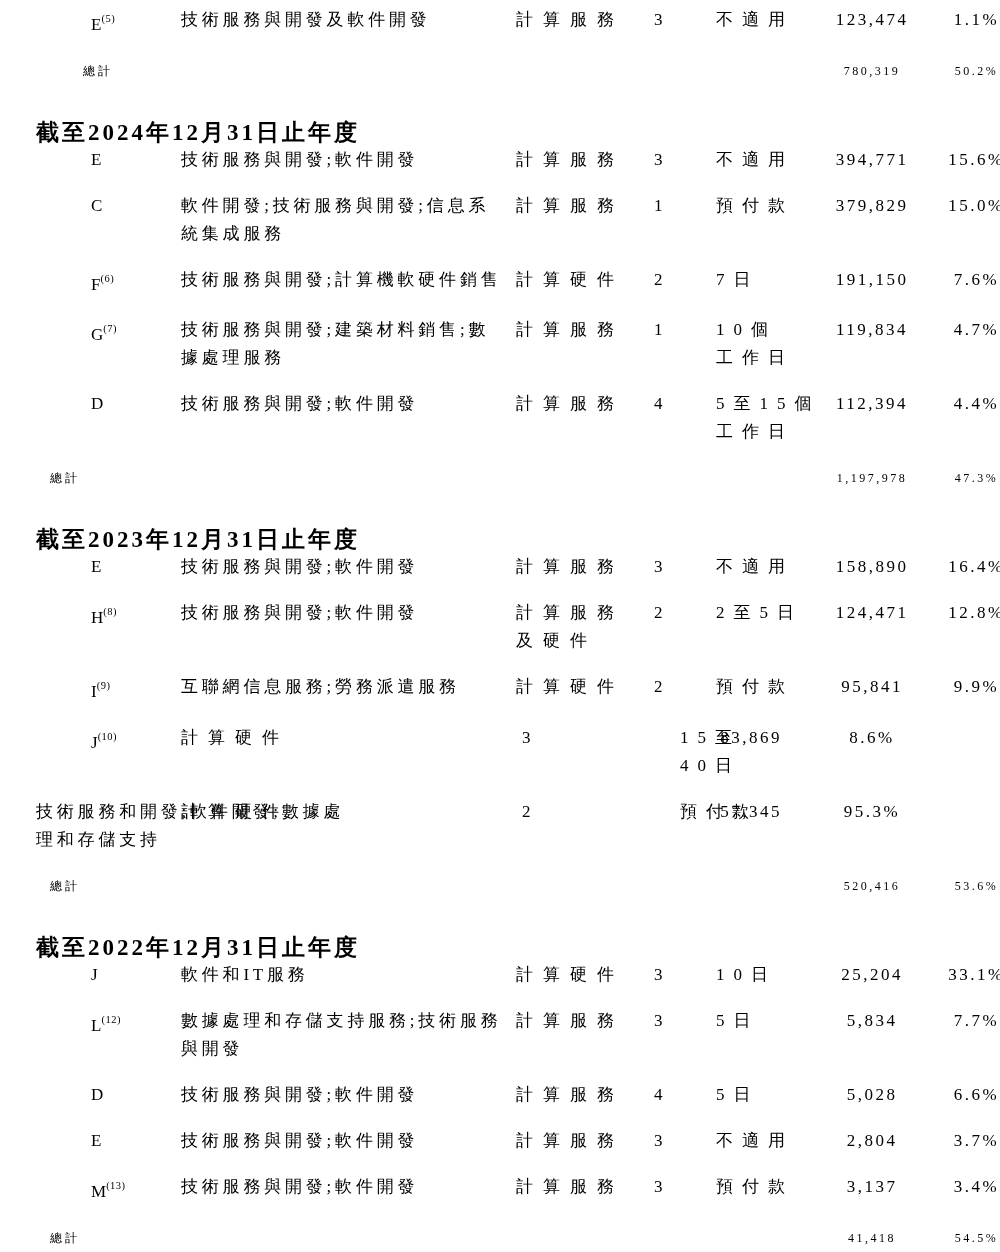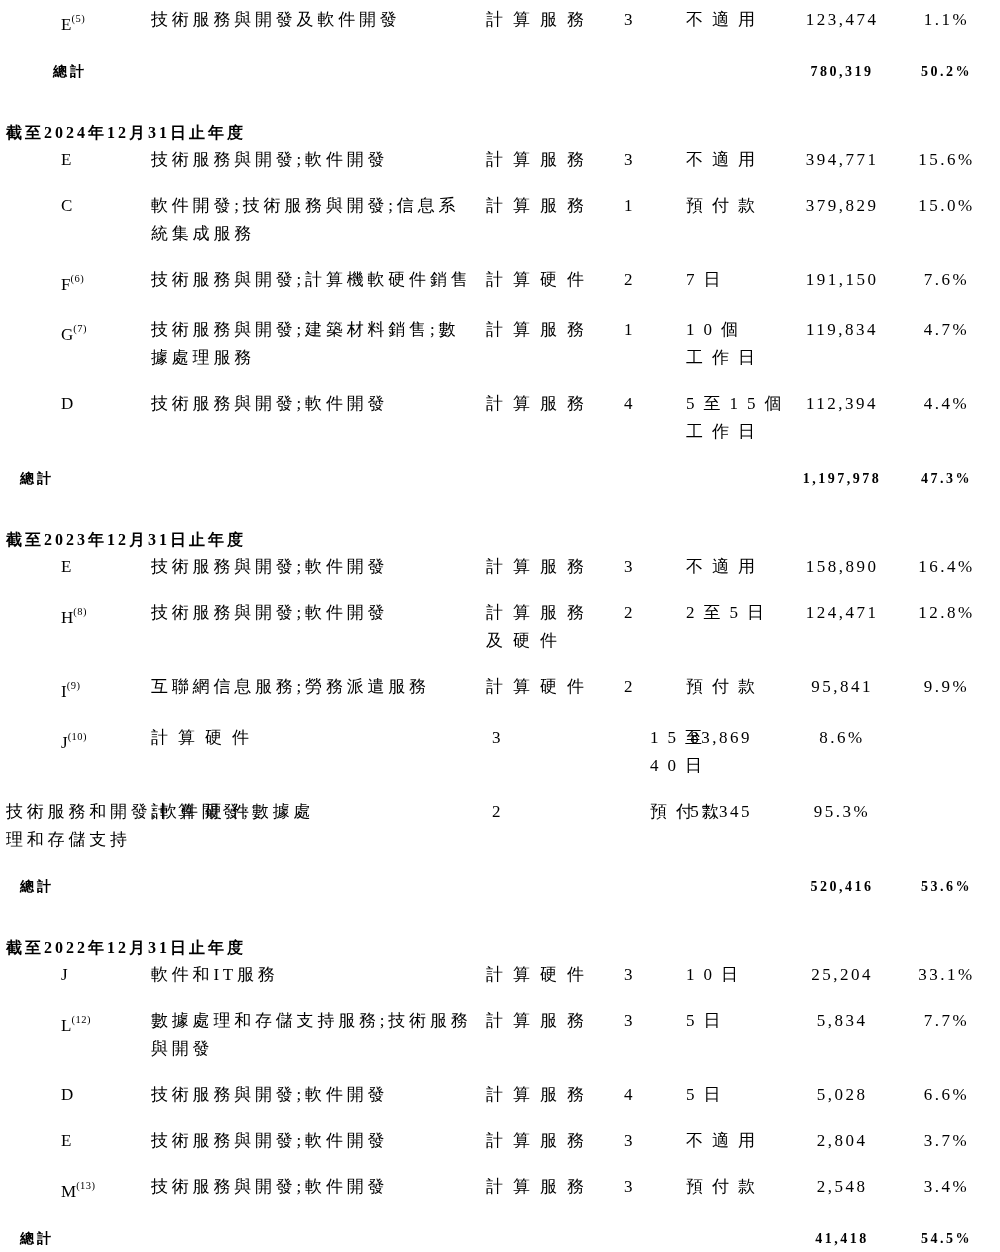--- a/index.html
+++ b/index.html
@@ -1,35 +1,35 @@
 <!DOCTYPE html>
 <html><head>
 <meta charset="utf-8">
 <style>
   html,body{margin:0;padding:0;}
   body{
     width:1000px;height:1252px;overflow:hidden;background:#ffffff;color:#000;
     font-family:"Liberation Serif","DejaVu Serif",serif;
   }
-  #doc{padding:6px 9px 0 6px;}
+  #doc{padding:6px 9px 0 12px;margin-left:24px;}
   .grid{display:grid;grid-template-columns:145px 335px 132px 36px 134px 108px 101px;}
   .row{font-size:17px;line-height:28px;margin-bottom:18px;}
   .cell{position:relative;}
   .cid-cell{padding-left:55px;}
   .cid-cell sup{font-size:10.5px;position:relative;top:-1px;letter-spacing:0.5px;}
   .svc{letter-spacing:3.8px;white-space:pre;}
   .cat{letter-spacing:10px;white-space:pre;}
   .cnt{padding-left:6px;}
   .terms{padding-left:32px;letter-spacing:9px;white-space:pre;}
   .amt,.pct{text-align:center;letter-spacing:2.5px;}
   .section-header{
-    font-size:16px;font-weight:700;letter-spacing:3px;
+    font-size:23px;font-weight:700;letter-spacing:3px;
     line-height:22px;margin:36px 0 2px 0;
   }
-  .total-row{font-size:14px;line-height:29px;font-weight:700;margin-top:8px;}
+  .total-row{font-size:12px;line-height:29px;font-weight:400;margin-top:8px;}
   .total-label{padding-left:14px;letter-spacing:3px;grid-column:1/6;}
   .total-row.indent .total-label{padding-left:47px;}
 </style>
 </head>
 <body>
 
 <div id="doc">
     <div class="grid row">
       <div class="cell cid-cell"><span>E</span><sup>(5)</sup></div>
       <div class="cell svc">技術服務與開發及軟件開發</div>
@@ -188,21 +188,21 @@
       <div class="cell terms">不適用</div>
       <div class="cell amt">2,804</div>
       <div class="cell pct">3.7%</div>
     </div>
     <div class="grid row">
       <div class="cell cid-cell"><span>M</span><sup>(13)</sup></div>
       <div class="cell svc">技術服務與開發;軟件開發</div>
       <div class="cell cat">計算服務</div>
       <div class="cell cnt">3</div>
       <div class="cell terms">預付款</div>
-      <div class="cell amt">2,548</div>
+      <div class="cell amt">3,137</div>
       <div class="cell pct">3.4%</div>
     </div>
     <div class="grid total-row">
       <div class="cell total-label">總計</div>
       <div class="cell amt">41,418</div>
       <div class="cell pct">54.5%</div>
     </div>
   </div>
 
 </body></html>

